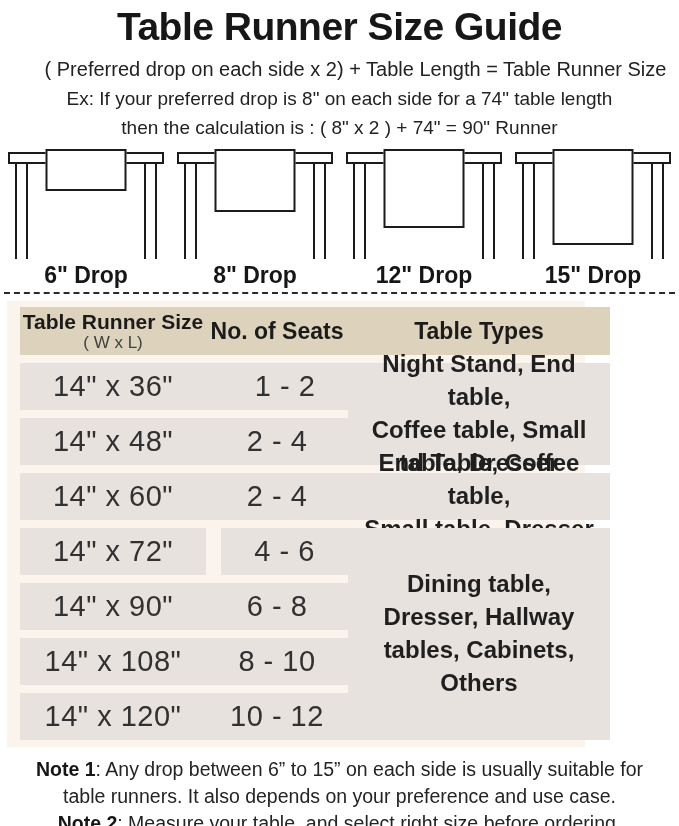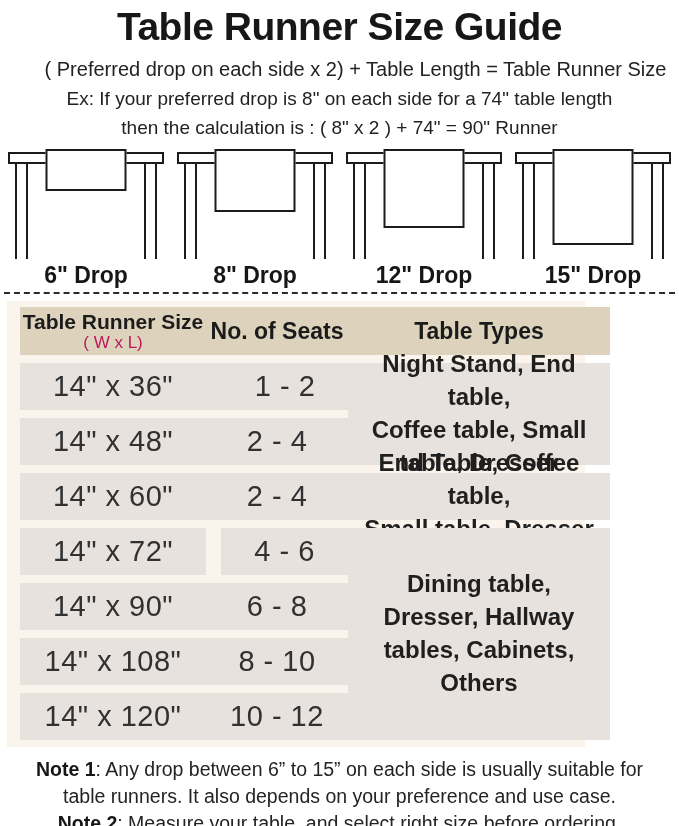--- a/index.html
+++ b/index.html
@@ -99,21 +99,21 @@
   .cell, .h-cell {
     display: flex;
     flex-direction: column;
     align-items: center;
     justify-content: center;
     text-align: center;
   }
   .h-cell { background: #ddd2bc; }
   .cell   { background: #e8e2de; }
   .h-line1 { font-size: 21px; font-weight: 700; line-height: 1.1; color: #1b1b1b; }
-  .h-line2 { font-size: 17px; font-weight: 400; line-height: 1.15; color: #be185d; }
+  .h-line2 { font-size: 17px; font-weight: 400; line-height: 1.15; color: #404040; }
   .h-single { font-size: 23px; font-weight: 700; color: #1b1b1b; }
   .size-text, .seats-text {
     font-size: 29px;
     font-weight: 400;
     color: #313131;
     letter-spacing: 0.5px;
   }
   .types-text {
     font-size: 24px;
     font-weight: 700;

